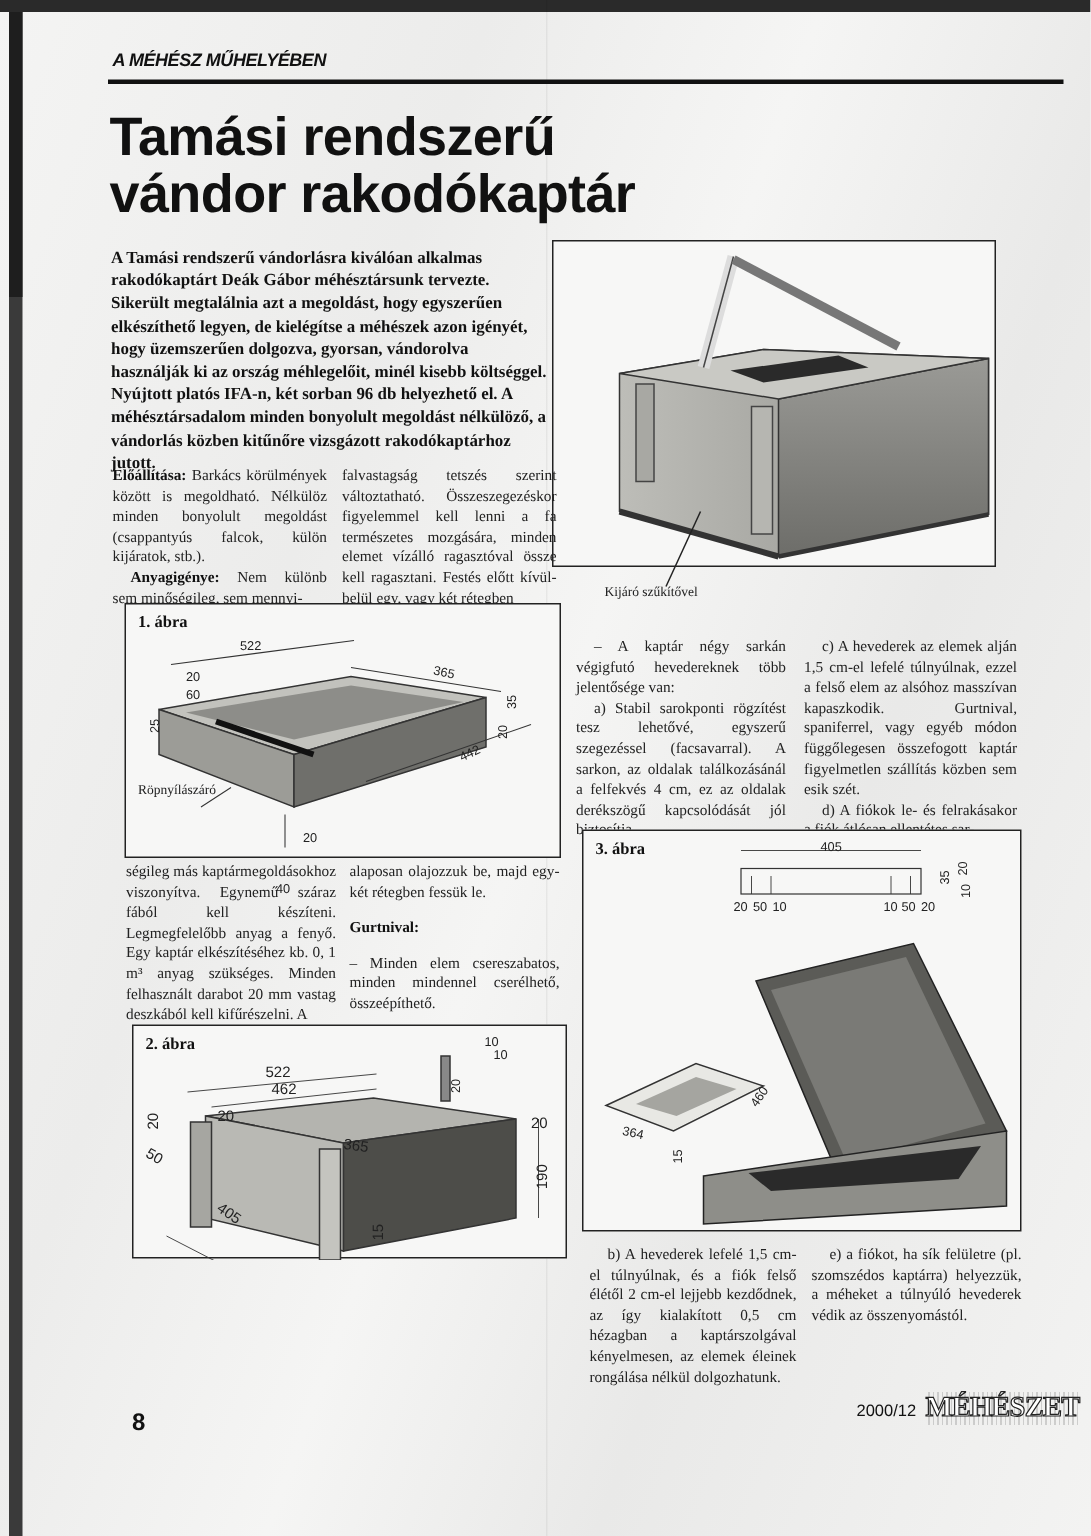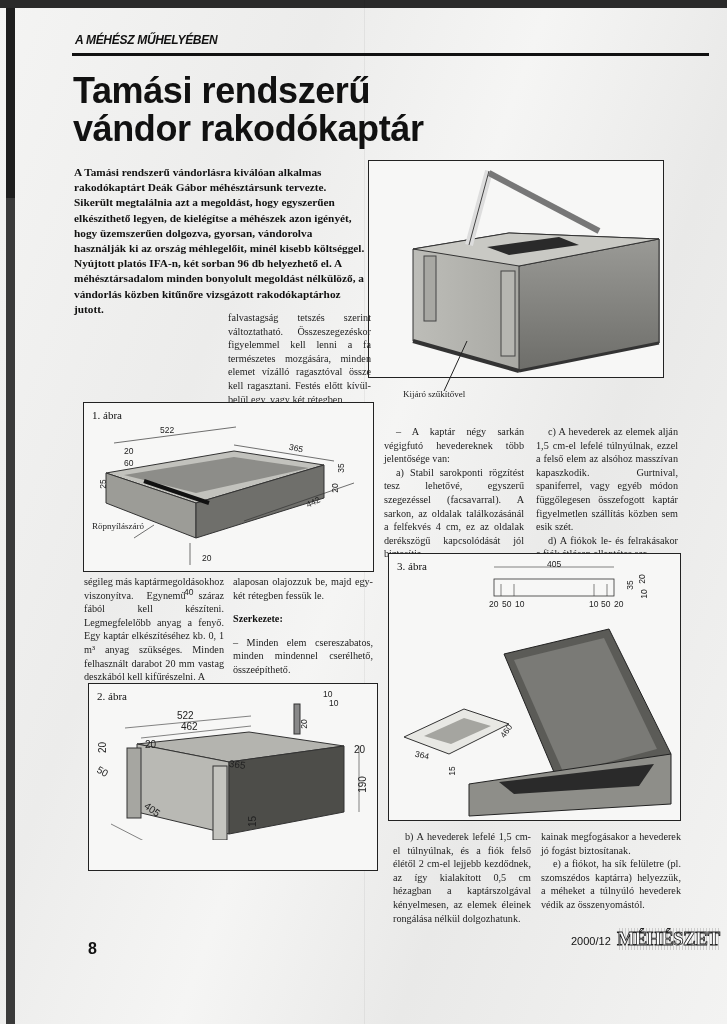--- a/index.html
+++ b/index.html
@@ -11,21 +11,21 @@
   .fold{position:absolute;left:364px;top:0;width:1px;height:1024px;background:rgba(0,0,0,0.05);}
   .section{position:absolute;left:75px;top:33px;font-family:"Liberation Sans",sans-serif;font-weight:bold;font-style:italic;font-size:12px;letter-spacing:-0.3px;color:#111;}
   .rule{position:absolute;left:72px;top:53px;width:637px;height:3px;background:#111;}
   .title{position:absolute;left:73px;top:72px;font-family:"Liberation Sans",sans-serif;font-weight:bold;font-size:36px;line-height:38px;color:#111;letter-spacing:-0.4px;}
   .lead{position:absolute;left:74px;top:165px;width:292px;font-weight:bold;font-size:11.3px;line-height:15.2px;color:#111;}
   .col{position:absolute;font-size:10.2px;line-height:13.6px;text-align:justify;color:#222;}
   .col p{margin:0;}
   .col .ind{text-indent:12px;}
   .col b{color:#111;}
   .fig{position:absolute;border:1.5px solid #222;background:#f7f7f6;box-sizing:border-box;}
-  .figlabel{position:absolute;left:8px;top:6px;font-weight:normal;font-size:11px;color:#111;text-align:center;}
+  .figlabel{position:absolute;left:8px;top:6px;font-weight:bold;font-size:11px;color:#111;text-align:center;}
   .caption{position:absolute;font-size:9px;color:#222;}
   .dim{position:absolute;font-family:"Liberation Sans",sans-serif;font-size:8.5px;color:#222;}
   .pageno{position:absolute;left:88px;top:940px;font-family:"Liberation Sans",sans-serif;font-weight:bold;font-size:16px;color:#111;}
   .issue{position:absolute;left:571px;top:935px;font-family:"Liberation Sans",sans-serif;font-size:11px;color:#111;}
   .brand{position:absolute;left:617px;top:928px;font-family:"Liberation Serif",serif;font-weight:bold;font-size:19px;color:#fff;-webkit-text-stroke:0.8px #222;letter-spacing:-0.5px;background:repeating-linear-gradient(90deg,transparent 0 2px,rgba(0,0,0,0.15) 2px 3px);}
   svg{position:absolute;left:0;top:0;}
 </style>
 </head>
 <body>
 
@@ -67,20 +67,22 @@
       <rect x="55" y="95" width="12" height="65" fill="#a8a8a3" stroke="#444"></rect>
       <rect x="132" y="110" width="14" height="85" fill="#b6b6b1" stroke="#444"></rect>
       <line x1="44" y1="180" x2="150" y2="210" stroke="#333" stroke-width="4"></line>
       <line x1="150" y1="210" x2="290" y2="182" stroke="#333" stroke-width="3"></line>
       <line x1="75" y1="230" x2="98" y2="180" stroke="#222" stroke-width="1"></line>
     </svg>
     <div class="caption" style="left:34px;top:228px;">Kijáró szűkítővel</div>
   </div>
 
   <div class="col" style="left:75px;top:311px;width:143px;">
+    <p><b>Előállítása:</b><span> Barkács körülmények között is megoldható. Nélkülöz minden bonyolult megoldást (csappantyús falcok, külön kijáratok, stb.).</span></p>
+    <p class="ind"><b>Anyagigénye:</b><span> Nem különb sem minőségileg, sem mennyi-</span></p>
   </div>
   <div class="col" style="left:228px;top:311px;width:143px;">falvastagság tetszés szerint változtatható. Összeszegezéskor figyelemmel kell lenni a fa természetes mozgására, minden elemet vízálló ragasztóval össze kell ragasztani. Festés előtt kívül-belül egy, vagy két rétegben</div>
 
   <div class="fig" style="left:83px;top:402px;width:291px;height:170px;">
     <div class="figlabel">1. ábra</div>
     <svg width="291" height="170">
       <polygon points="22,70 150,48 240,62 112,100" fill="#c2c2bd" stroke="#333"></polygon>
       <polygon points="40,72 150,54 225,65 112,90" fill="#8d8d89"></polygon>
       <polygon points="22,70 112,100 112,135 22,100" fill="#9c9c97" stroke="#333"></polygon>
       <polygon points="112,100 240,62 240,95 112,135" fill="#6f6f6b" stroke="#333"></polygon>
@@ -109,21 +111,21 @@
     <p class="ind">a) Stabil sarokponti rögzítést tesz lehetővé, egyszerű szegezéssel (facsavarral). A sarkon, az oldalak találkozásánál a felfekvés 4 cm, ez az oldalak derékszögű kapcsolódását jól biztosítja.</p>
   </div>
   <div class="col" style="left:536px;top:425px;width:142px;">
     <p class="ind">c) A hevederek az elemek alján 1,5 cm-el lefelé túlnyúlnak, ezzel a felső elem az alsóhoz masszívan kapaszkodik. Gurtnival, spaniferrel, vagy egyéb módon függőlegesen összefogott kaptár figyelmetlen szállítás közben sem esik szét.</p>
     <p class="ind">d) A fiókok le- és felrakásakor a fiók átlósan ellentétes sar-</p>
   </div>
 
   <div class="col" style="left:84px;top:575px;width:140px;">ségileg más kaptármegoldásokhoz viszonyítva. Egynemű száraz fából kell készíteni. Legmegfelelőbb anyag a fenyő. Egy kaptár elkészítéséhez kb. 0, 1 m³ anyag szükséges. Minden felhasznált darabot 20 mm vastag deszkából kell kifűrészelni. A</div>
   <div class="col" style="left:233px;top:575px;width:140px;">
     <p>alaposan olajozzuk be, majd egy-két rétegben fessük le.</p>
-    <p style="margin-top:10px;"><b>Szerkezete:</b></p>
+    <p style="margin-top:10px;"><b>Gurtnival:</b></p>
     <p style="margin-top:10px;">– Minden elem csereszabatos, minden mindennel cserélhető, összeépíthető.</p>
   </div>
 
   <div class="fig" style="left:388px;top:553px;width:293px;height:268px;">
     <div class="figlabel">3. ábra</div>
     <svg width="293" height="268">
       <rect x="105" y="25" width="120" height="17" fill="none" stroke="#333" stroke-width="0.8"></rect>
       <line x1="105" y1="13" x2="225" y2="13" stroke="#333" stroke-width="0.6"></line>
       <line x1="112" y1="30" x2="112" y2="42" stroke="#333" stroke-width="0.6"></line>
       <line x1="125" y1="30" x2="125" y2="42" stroke="#333" stroke-width="0.6"></line>
@@ -144,21 +146,21 @@
     <div class="dim" style="left:113px;top:45px;">50</div>
     <div class="dim" style="left:126px;top:45px;">10</div>
     <div class="dim" style="left:200px;top:45px;">10</div>
     <div class="dim" style="left:212px;top:45px;">50</div>
     <div class="dim" style="left:225px;top:45px;">20</div>
     <div class="dim" style="left:26px;top:196px;transform:rotate(12deg);">364</div>
     <div class="dim" style="left:110px;top:172px;transform:rotate(-55deg);">460</div>
     <div class="dim" style="left:58px;top:212px;transform:rotate(-90deg);">15</div>
   </div>
 
-  <div class="fig" style="left:88px;top:683px;width:290px;height:188px;padding-left:38px;">
+  <div class="fig" style="left:88px;top:683px;width:290px;height:156px;padding-left:38px;">
     <div class="figlabel">2. ábra</div>
     <svg width="290" height="156">
       <polygon points="48,60 160,48 255,62 140,78" fill="#b4b4af" stroke="#333"></polygon>
       <polygon points="48,60 140,78 140,150 48,128" fill="#b9b9b4" stroke="#333"></polygon>
       <polygon points="140,78 255,62 255,128 140,150" fill="#4d4d49" stroke="#333"></polygon>
       <rect x="38" y="64" width="14" height="70" fill="#a6a6a1" stroke="#333"></rect>
       <rect x="124" y="82" width="14" height="74" fill="#c4c4bf" stroke="#333"></rect>
       <line x1="36" y1="44" x2="162" y2="32" stroke="#333" stroke-width="0.6"></line>
       <line x1="52" y1="54" x2="162" y2="42" stroke="#333" stroke-width="0.6"></line>
       <line x1="270" y1="62" x2="270" y2="128" stroke="#333" stroke-width="0.6"></line>
@@ -175,20 +177,19 @@
     <div class="dim" style="left:265px;top:95px;font-size:10px;transform:rotate(-90deg);">190</div>
     <div class="dim" style="left:234px;top:5px;">10</div>
     <div class="dim" style="left:240px;top:14px;">10</div>
     <div class="dim" style="left:210px;top:35px;transform:rotate(-90deg);">20</div>
     <div class="dim" style="left:55px;top:120px;font-size:10px;transform:rotate(35deg);">405</div>
     <div class="dim" style="left:158px;top:132px;font-size:10px;transform:rotate(-90deg);">15</div>
   </div>
 
   <div class="col" style="left:393px;top:830px;width:138px;text-indent:12px;">b) A hevederek lefelé 1,5 cm-el túlnyúlnak, és a fiók felső élétől 2 cm-el lejjebb kezdődnek, az így kialakított 0,5 cm hézagban a kaptárszolgával kényelmesen, az elemek éleinek rongálása nélkül dolgozhatunk.</div>
   <div class="col" style="left:541px;top:830px;width:140px;">
-    <p>kainak megfogásakor a hevederek jó fogást biztosítanak.</p>
     <p class="ind">e) a fiókot, ha sík felületre (pl. szomszédos kaptárra) helyezzük, a méheket a túlnyúló hevederek védik az összenyomástól.</p>
   </div>
 
   <div class="pageno">8</div>
   <div class="issue">2000/12</div>
   <div class="brand">MÉHÉSZET</div>
 </div>
 
 </body></html>

